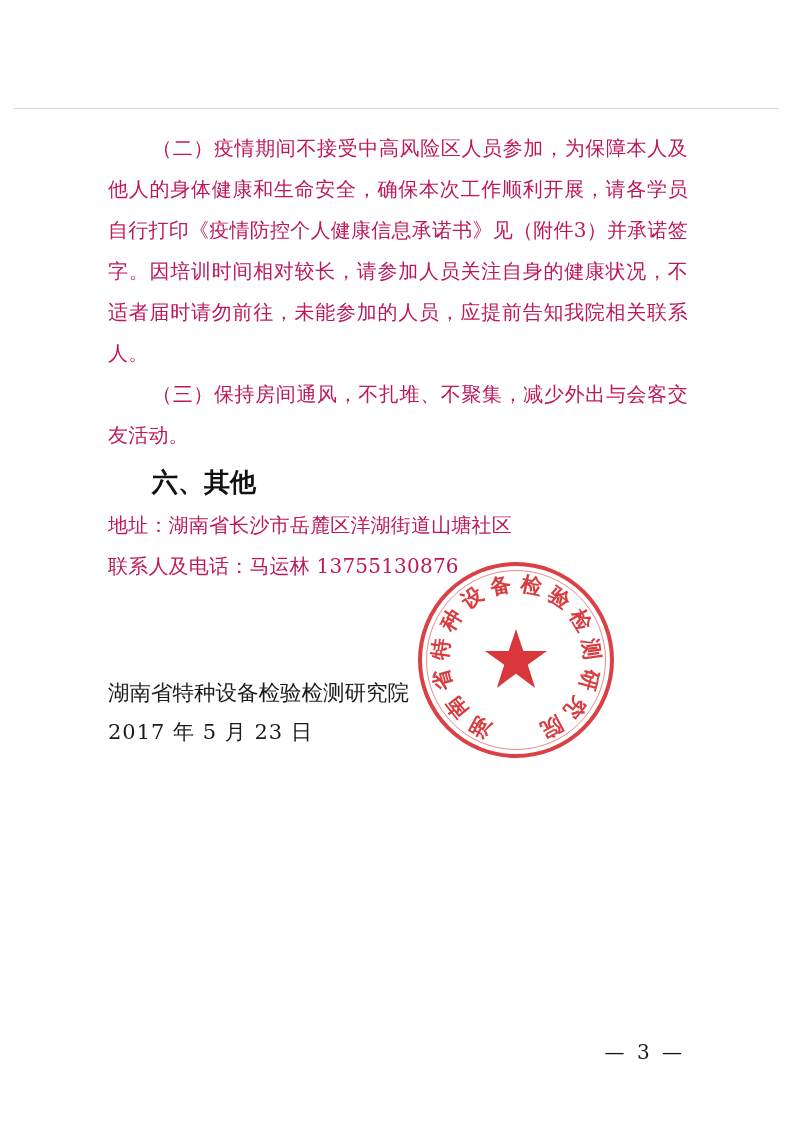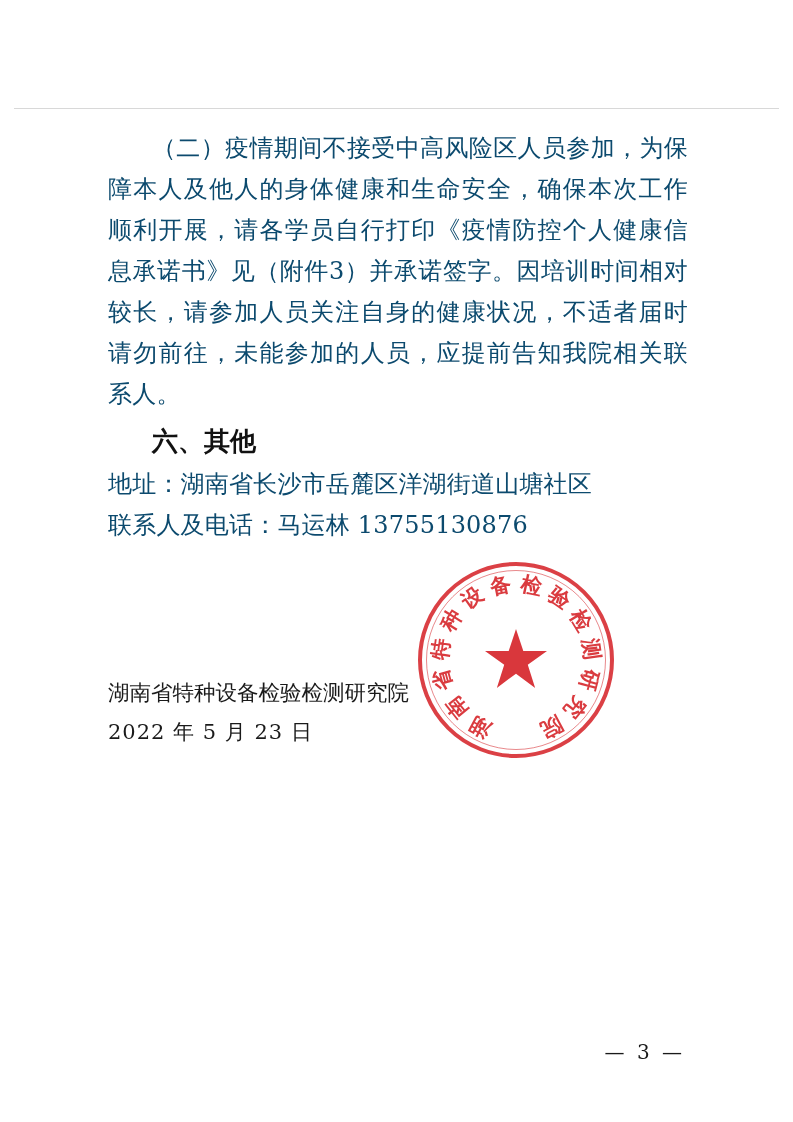--- a/index.html
+++ b/index.html
@@ -28,23 +28,23 @@
     background: #d8d8d8;
   }
   .content {
     position: absolute;
     left: 108px;
     top: 128px;
     width: 580px;
   }
   p.para {
     margin: 0 0 0 0;
-    font-size: 24px;
+    font-size: 20px;
     line-height: 41px;
-    color: #0c4a6e;
+    color: #be185d;
     text-align: justify;
     text-justify: inter-ideograph;
     letter-spacing: 0.2px;
     font-family: "DejaVu Serif", "Liberation Serif", serif;
   }
   p.indent {
     text-indent: 44px;
   }
   h2.section {
     margin: 6px 0 0 0;
@@ -149,20 +149,21 @@
 <body>
 
 <div class="page">
 
   <div class="page-rule-top"></div>
 
   <div class="content">
 
     <p class="para indent">（二）疫情期间不接受中高风险区人员参加，为保障本人及他人的身体健康和生命安全，确保本次工作顺利开展，请各学员自行打印《疫情防控个人健康信息承诺书》见（附件3）并承诺签字。因培训时间相对较长，请参加人员关注自身的健康状况，不适者届时请勿前往，未能参加的人员，应提前告知我院相关联系人。</p>
 
+    <p class="para indent">（三）保持房间通风，不扎堆、不聚集，减少外出与会客交友活动。</p>
 
     <h2 class="section">六、其他</h2>
 
 
     <div class="contact-block">
       <p class="para flush">地址：湖南省长沙市岳麓区洋湖街道山塘社区</p>
       <p class="para flush">联系人及电话：马运林 13755130876</p>
     </div>
 
   </div>
@@ -184,18 +185,18 @@
         <span style="transform: rotate(81.8462deg) translate(0px, -76px) rotate(0deg) translate(-50%, -50%);">测</span>
         <span style="transform: rotate(105.231deg) translate(0px, -76px) rotate(0deg) translate(-50%, -50%);">研</span>
         <span style="transform: rotate(128.615deg) translate(0px, -76px) rotate(0deg) translate(-50%, -50%);">究</span>
         <span style="transform: rotate(152deg) translate(0px, -76px) rotate(0deg) translate(-50%, -50%);">院</span>
       </div>
     <div class="star"></div>
   </div>
 
   <div class="sign-block">
     <div class="sign-line">湖南省特种设备检验检测研究院</div>
-    <div class="sign-date">2022 年 5 月 23 日</div>
+    <div class="sign-date">2017 年 5 月 23 日</div>
   </div>
 
   <div class="page-number">— 3 —</div>
 
 </div>
 
 </body></html>

